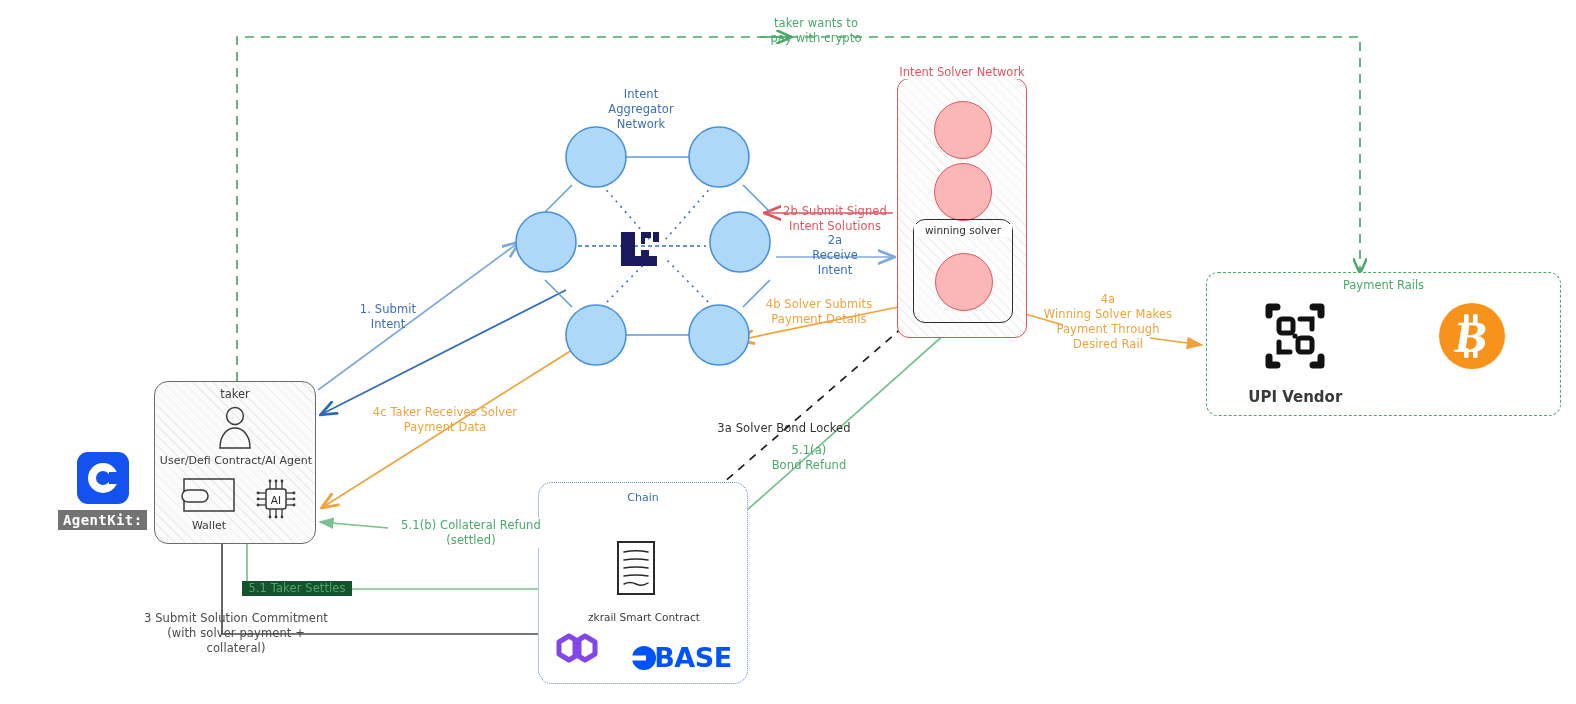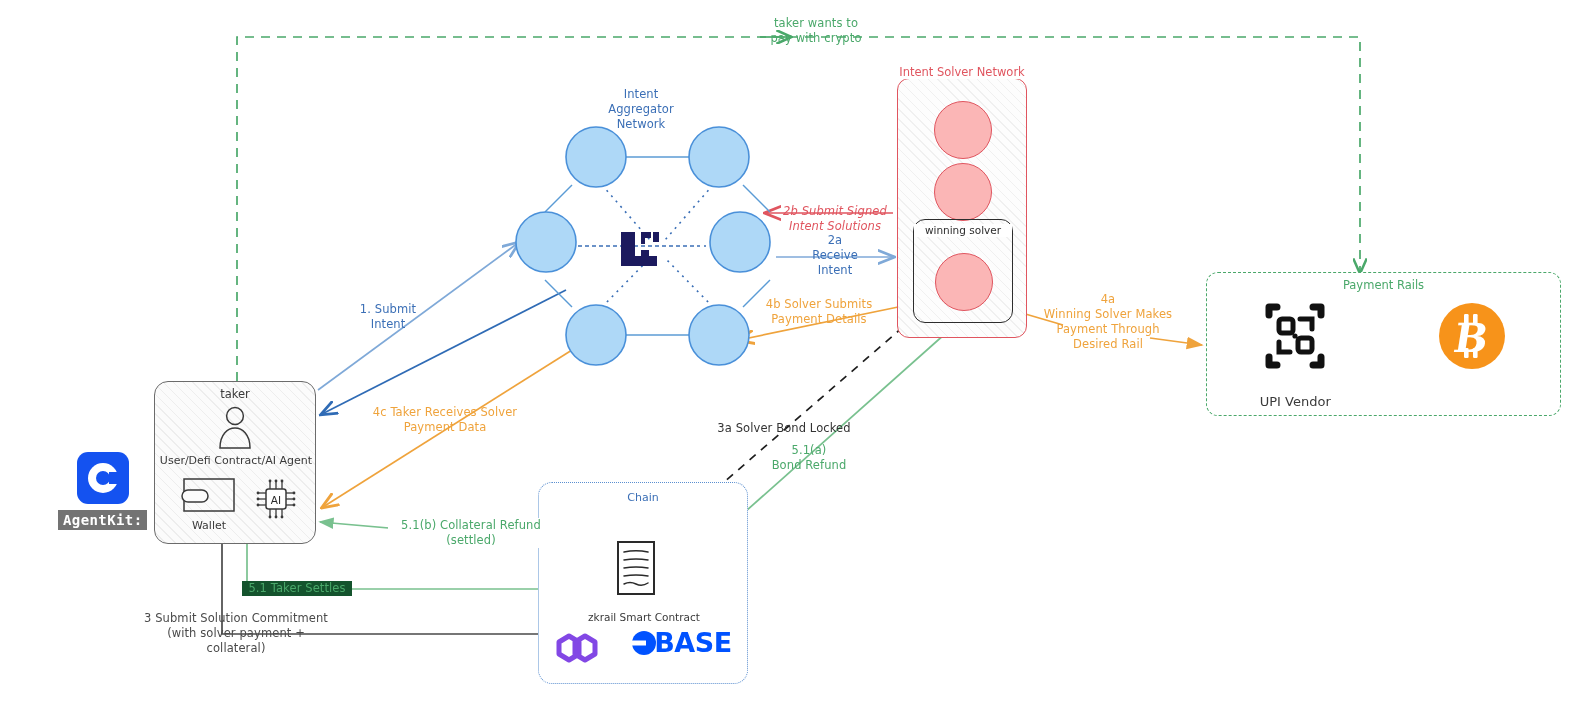--- a/index.html
+++ b/index.html
@@ -15,21 +15,21 @@
 
   
   .lbl{
     position:absolute;z-index:4;
     font-family:"DejaVu Sans","Liberation Sans",sans-serif;
     font-size:11.5px;line-height:15px;text-align:center;
     white-space:pre-line;letter-spacing:.1px;
   }
   .lbl.blue{color:#3b6fb6;}
   .lbl.blue2{color:#2f6bb5;}
-  .lbl.red{color:#e0555f;font-style:italic;}
+  .lbl.red{color:#e0555f;}
   .lbl.orange{color:#efa33c;}
   .lbl.green{color:#4aa86a;}
   .lbl.grey{color:#4a4a4a;}
   .lbl.dark{color:#333;}
 
   
   .boxTaker{
     left:154px;top:381px;width:162px;height:163px;
     border:1.4px solid #6b6b6b;border-radius:14px;
     background:
@@ -85,40 +85,40 @@
   }
   .boxRails .cap{
     position:absolute;top:5px;left:0;width:100%;text-align:center;
     font-size:11.5px;color:#4aa86a;
   }
   .railsRow{
     position:absolute;top:28px;left:0;width:100%;
     display:flex;justify-content:space-around;align-items:flex-start;
   }
   .railItem{text-align:center;width:104px;}
-  .railCap{font-size:13px;color:#3a3a3a;margin-top:19px;}
+  .railCap{font-size:15px;color:#3a3a3a;margin-top:13px;font-weight:bold;}
 
   
   .boxChain{
     left:538px;top:482px;width:210px;height:202px;
     border:1.8px dotted #5b8fd0;border-radius:14px;background:#fff;
     box-sizing:border-box;
   }
   .boxChain .cap{
     position:absolute;top:8px;left:0;width:100%;text-align:center;
     font-size:11px;color:#3b6fb6;
   }
   .docWrap{position:absolute;left:77px;top:57px;}
   .docCap{
     position:absolute;left:0;top:128px;width:210px;text-align:center;
     font-size:10.5px;line-height:12.5px;color:#3a3a3a;
   }
   .chainLogos{
     position:absolute;bottom:10px;left:0;width:100%;
-    display:flex;justify-content:space-around;align-items:flex-start;
+    display:flex;justify-content:space-around;align-items:flex-end;
   }
 
   
   .agentKit{left:58px;top:452px;text-align:center;}
   .akLogo{
     width:52px;height:52px;border-radius:11px;background:#1452f0;
     display:flex;align-items:center;justify-content:center;margin:0 auto;
   }
   .akLabel{
     margin-top:6px;background:#737373;color:#fff;

